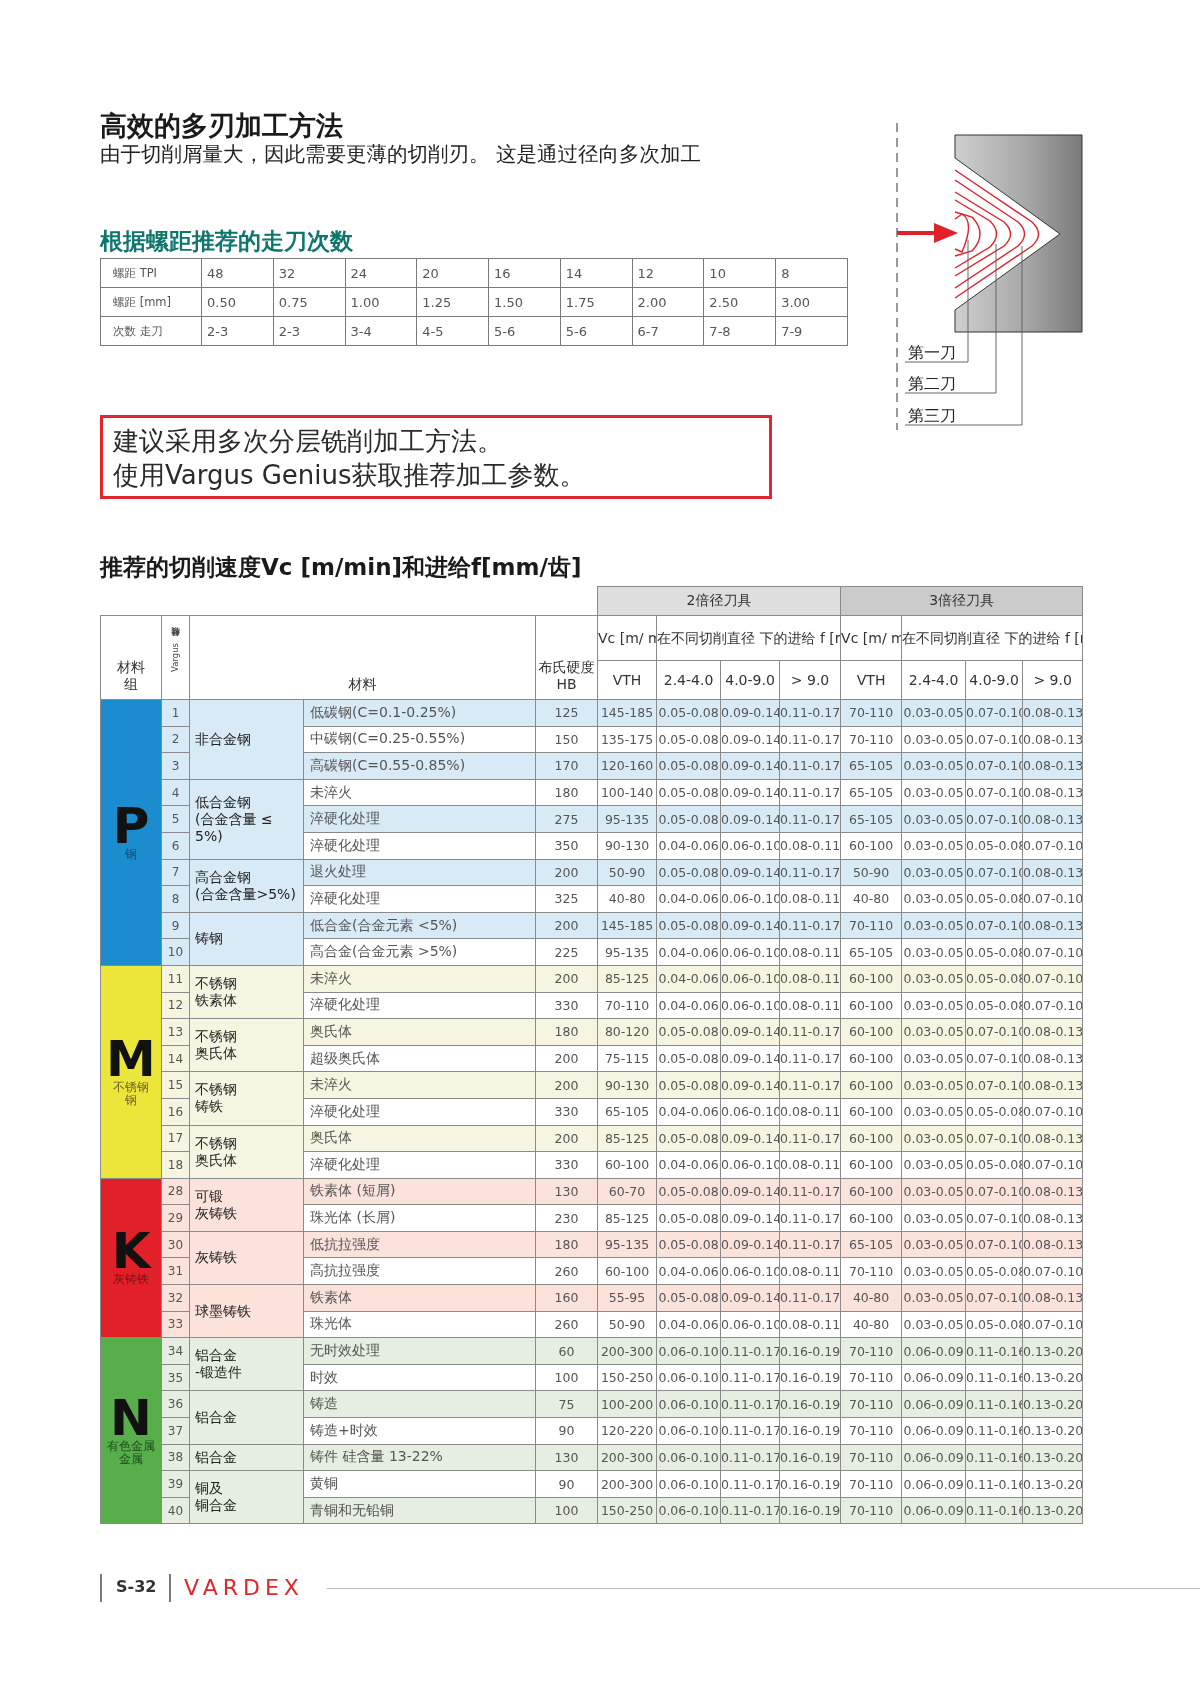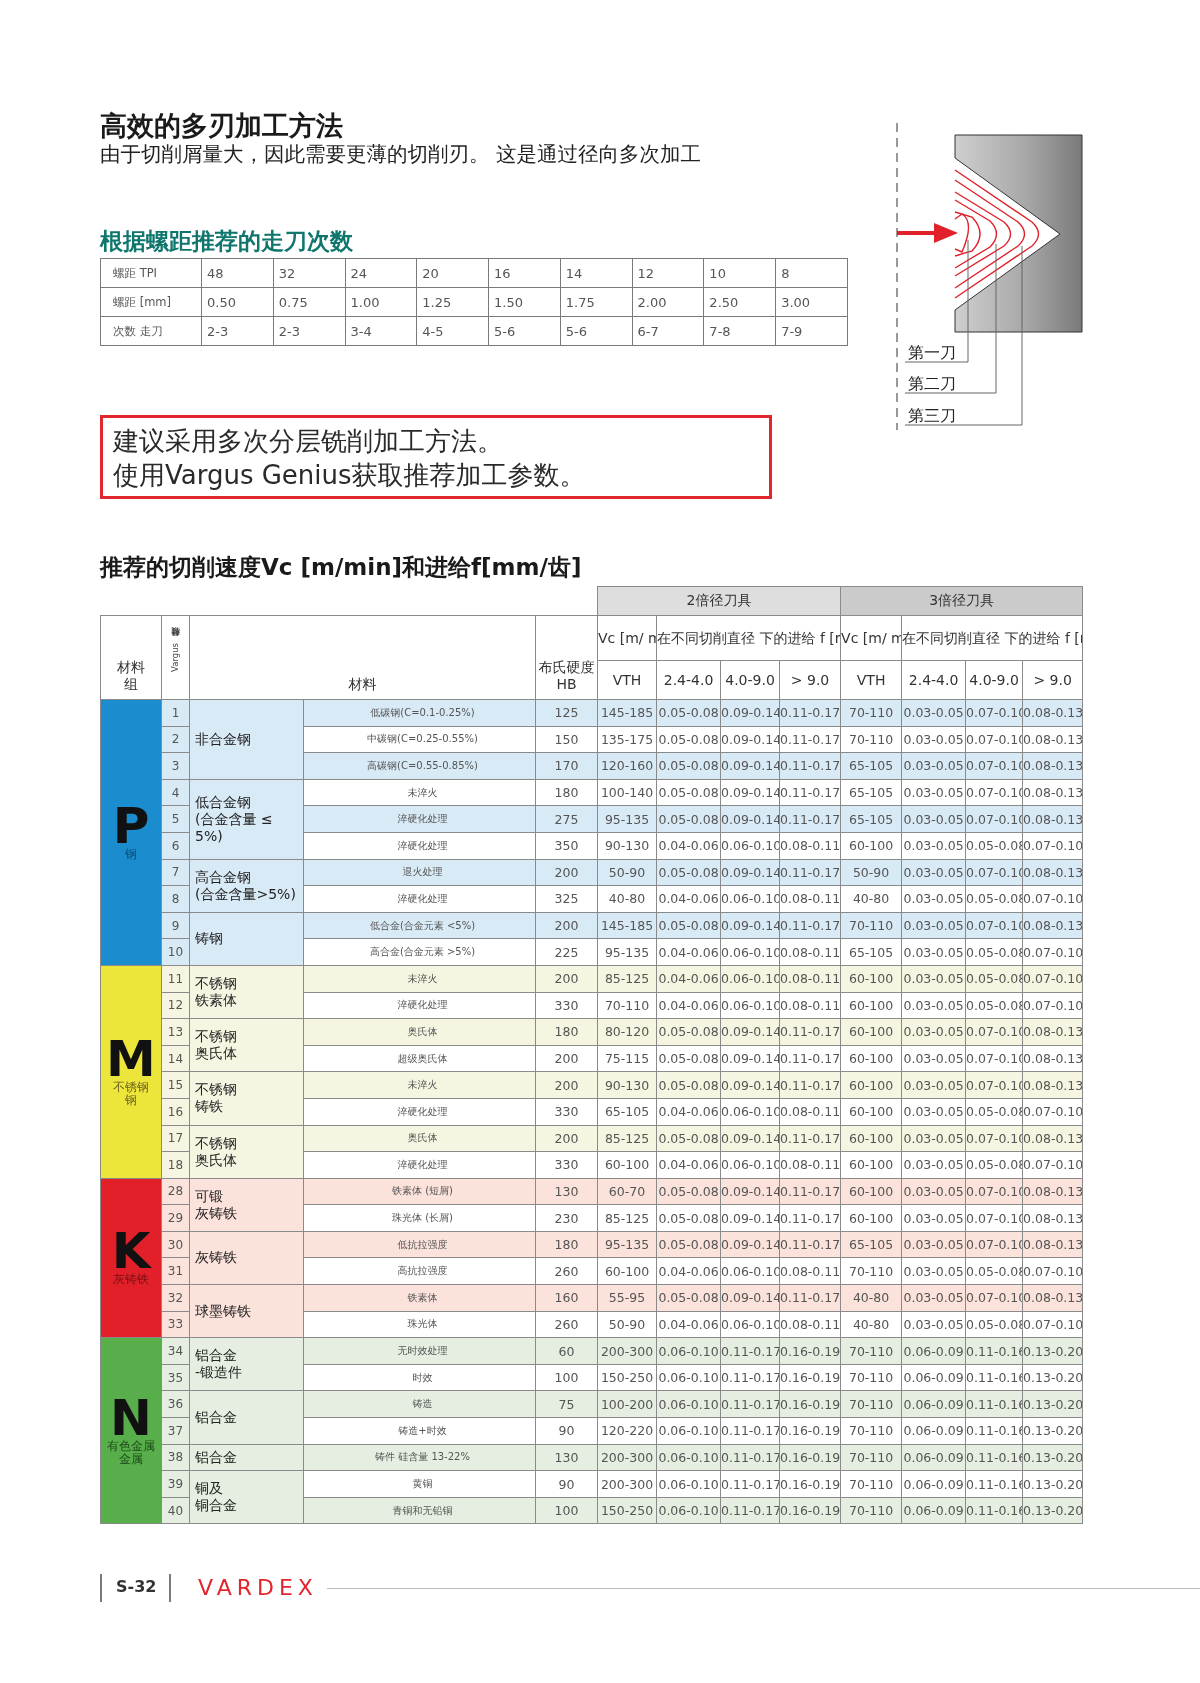--- a/index.html
+++ b/index.html
@@ -39,26 +39,26 @@
     .ct .tool3 { background: #cbcbcb; }
     .ct .hb-head { vertical-align: bottom; padding-bottom: 6px; line-height: 17px; white-space: pre-line; }
     .ct .vert-wrap { height: 80px; display: flex; align-items: center; justify-content: center; }
     .ct .vert { writing-mode: vertical-rl; transform: rotate(180deg); font-size: 8.5px; color: #444; white-space: nowrap; }
     .ct tbody tr { height: 26.6px; }
     .ct td.grp { vertical-align: middle; }
     .grp-letter { font-size: 50px; line-height: 44px; font-weight: bold; color: #111; }
     .grp-sub { font-size: 12px; line-height: 13px; }
     .ct td.no { font-size: 12px; color: #555; }
     .ct td.sub { text-align: left; padding-left: 5px; font-size: 14px; line-height: 17px; color: #222; white-space: pre-line; }
-    .ct td.mat { text-align: center; padding-left: 6px; font-size: 10px; color: #555; }
+    .ct td.mat { text-align: left; padding-left: 6px; font-size: 14px; color: #555; }
 
     
     .f-bar { width: 1.5px; height: 28px; background: #7a7a7a; top: 1574px; }
     .f-page { left: 116px; top: 1577px; font-size: 16px; font-weight: bold; color: #333; }
-    .f-brand { left: 198px; top: 1574px; font-size: 22px; letter-spacing: 5px; color: #e2262d; line-height: 28px; }
+    .f-brand { left: 184px; top: 1574px; font-size: 22px; letter-spacing: 5px; color: #e2262d; line-height: 28px; }
     .f-line { left: 327px; top: 1588px; width: 873px; height: 1px; background: #bdbdbd; }
   </style>
 </head>
 <body>
 
 <h1 class="abs intro-title">高效的多刃加工方法</h1>
 <div class="abs intro-body">
   <div>由于切削屑量大，因此需要更薄的切削刃。 这是通过径向多次加工</div>
 </div>
 

